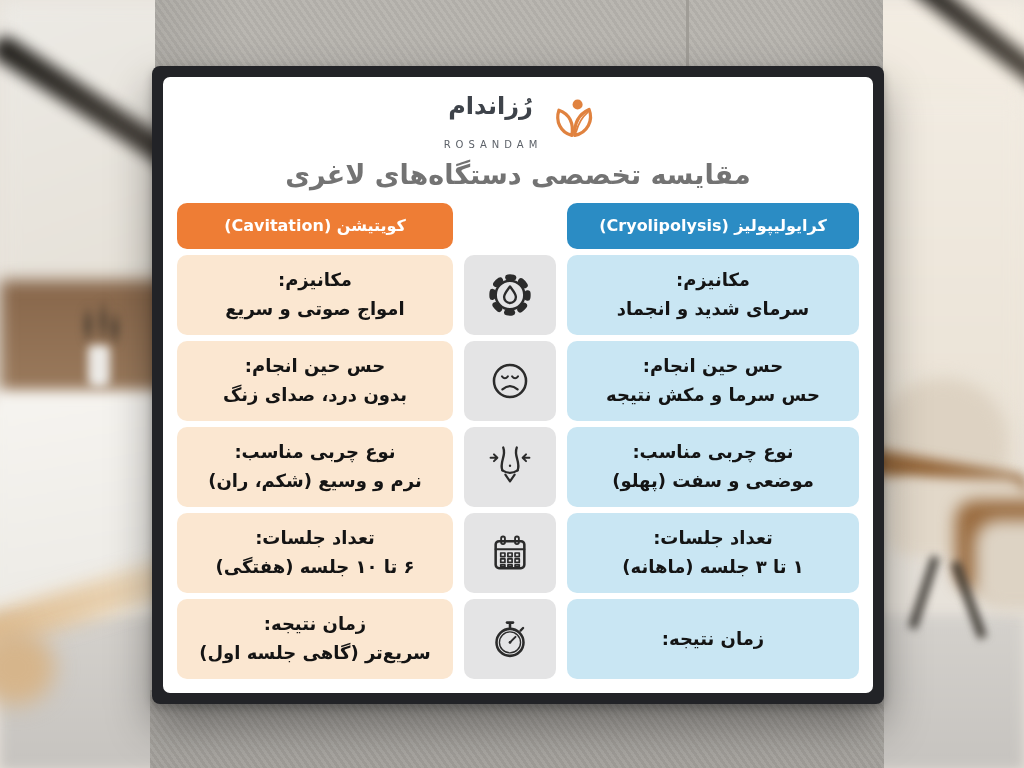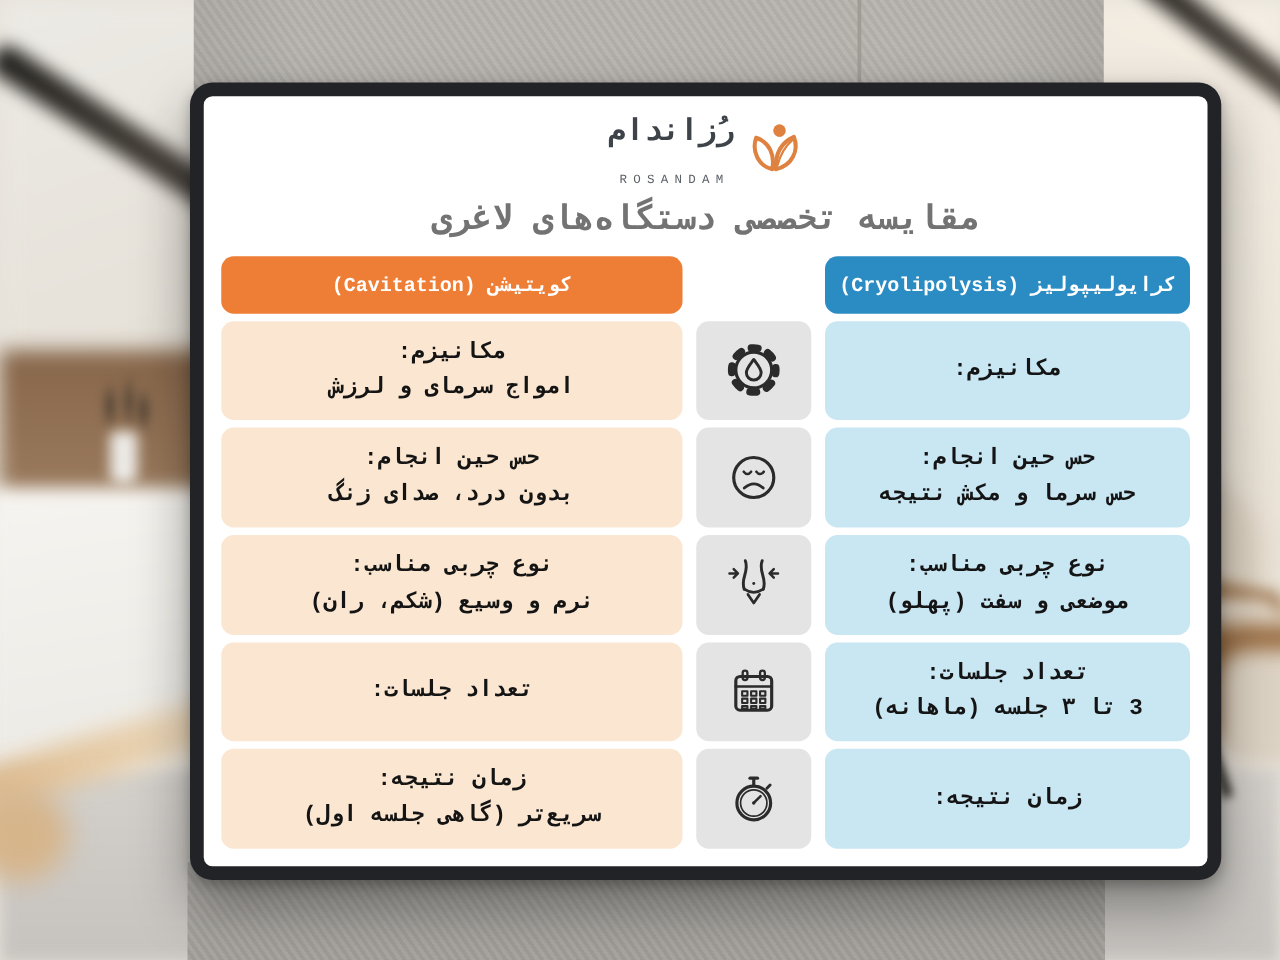--- a/index.html
+++ b/index.html
@@ -66,24 +66,23 @@
                       repeating-linear-gradient(55deg, rgba(255,255,255,.05) 0 3px, rgba(0,0,0,.03) 3px 6px),
                       #b6b3ad; }
   .pillar-seam    { left: 686px; top: 0; width: 3px; height: 85px; background: #a09d97; }
   .pillar-bottom  { left: 150px; top: 690px; width: 734px; height: 78px;
                     background:
                       repeating-linear-gradient(55deg, rgba(255,255,255,.05) 0 3px, rgba(0,0,0,.03) 3px 6px),
                       linear-gradient(180deg, #b0ada8, #a3a09b); }
 
   
   .board {
-    position: absolute; left: 152px; top: 66px; width: 825px; height: 638px;
-    background: #222327; border-radius: 18px; padding: 11px;
+    position: absolute; left: 152px; top: 66px; width: 732px; height: 638px;
+    background: #222327; border-radius: 8px; padding: 11px;
     box-shadow: 0 22px 45px rgba(0,0,0,.38), 0 4px 10px rgba(0,0,0,.25);
-    font-family: Liberation Mono, monospace;
   }
   .board-inner {
     width: 100%; height: 100%; background: #ffffff; border-radius: 7px;
     padding: 12px 14px 14px; display: flex; flex-direction: column;
   }
 
   
   .logo-row { display: flex; direction: rtl; justify-content: center; align-items: center;
               gap: 9px; margin-top: 4px; }
   .logo-text { display: flex; flex-direction: column; align-items: center; direction: rtl; }
@@ -170,31 +169,32 @@
     <div class="poster-title">مقایسه تخصصی دستگاه‌های لاغری</div>
 
     <div class="grid">
 
       <div class="col-header blue">کرایولیپولیز (Cryolipolysis)</div>
       <div></div>
       <div class="col-header orange">کویتیشن (Cavitation)</div>
 
       <div class="cell blue">
         <div class="lbl">مکانیزم:</div>
+        <div class="val">سرمای شدید و انجماد</div>
       </div>
       <div class="icon-cell">
         <svg width="54" height="54" viewBox="0 0 64 64">
           <circle cx="32" cy="32" r="17" stroke-width="3"></circle>
           <circle cx="32" cy="32" r="21" stroke-width="7" stroke-dasharray="6.5 9.99" stroke-dashoffset="3"></circle>
           <path d="M32 22c-4 5.5-7 8.5-7 12.5a7 7 0 0 0 14 0c0-4-3-7-7-12.5z" stroke-width="2.8"></path>
         </svg>
       </div>
       <div class="cell orange">
         <div class="lbl">مکانیزم:</div>
-        <div class="val">امواج سرمای و لرزش</div>
+        <div class="val">امواج صوتی و سریع</div>
       </div>
 
       <div class="cell blue">
         <div class="lbl">حس حین انجام:</div>
         <div class="val">حس سرما و مکش نتیجه</div>
       </div>
       <div class="icon-cell">
         <svg width="54" height="54" viewBox="0 0 64 64">
           <circle cx="32" cy="32" r="19" stroke-width="3"></circle>
           <path d="M22.5 26.5q3.5 4.5 7 0" stroke-width="2.4"></path>
@@ -222,21 +222,21 @@
           <path d="M55 21h-7M51 17l-4 4 4 4" stroke-width="2.4"></path>
         </svg>
       </div>
       <div class="cell orange">
         <div class="lbl">نوع چربی مناسب:</div>
         <div class="val">نرم و وسیع (شکم، ران)</div>
       </div>
 
       <div class="cell blue">
         <div class="lbl">تعداد جلسات:</div>
-        <div class="val">3 تا ۳ جلسه (ماهانه)</div>
+        <div class="val">۱ تا ۳ جلسه (ماهانه)</div>
       </div>
       <div class="icon-cell">
         <svg width="54" height="54" viewBox="0 0 64 64">
           <rect x="15" y="18" width="34" height="32" rx="4" stroke-width="3"></rect>
           <line x1="15" y1="27.5" x2="49" y2="27.5" stroke-width="2.4"></line>
           <rect x="21.5" y="12.5" width="4.5" height="9" rx="2.2" stroke-width="2.2"></rect>
           <rect x="38" y="12.5" width="4.5" height="9" rx="2.2" stroke-width="2.2"></rect>
           <g stroke-width="2">
             <rect x="21" y="32" width="5" height="4.2"></rect>
               <rect x="29.5" y="32" width="5" height="4.2"></rect>
@@ -245,20 +245,21 @@
               <rect x="29.5" y="39" width="5" height="4.2"></rect>
               <rect x="38" y="39" width="5" height="4.2"></rect>
             <rect x="21" y="46" width="5" height="2.5"></rect>
               <rect x="29.5" y="46" width="5" height="2.5"></rect>
               <rect x="38" y="46" width="5" height="2.5"></rect>
           </g>
         </svg>
       </div>
       <div class="cell orange">
         <div class="lbl">تعداد جلسات:</div>
+        <div class="val">۶ تا ۱۰ جلسه (هفتگی)</div>
       </div>
 
       <div class="cell blue">
         <div class="lbl">زمان نتیجه:</div>
       </div>
       <div class="icon-cell">
         <svg width="54" height="54" viewBox="0 0 64 64">
           <circle cx="32" cy="36" r="16" stroke-width="3"></circle>
           <circle cx="32" cy="36" r="12.5" stroke-width="1.6"></circle>
           <line x1="28.5" y1="12.5" x2="35.5" y2="12.5" stroke-width="3.2"></line>

